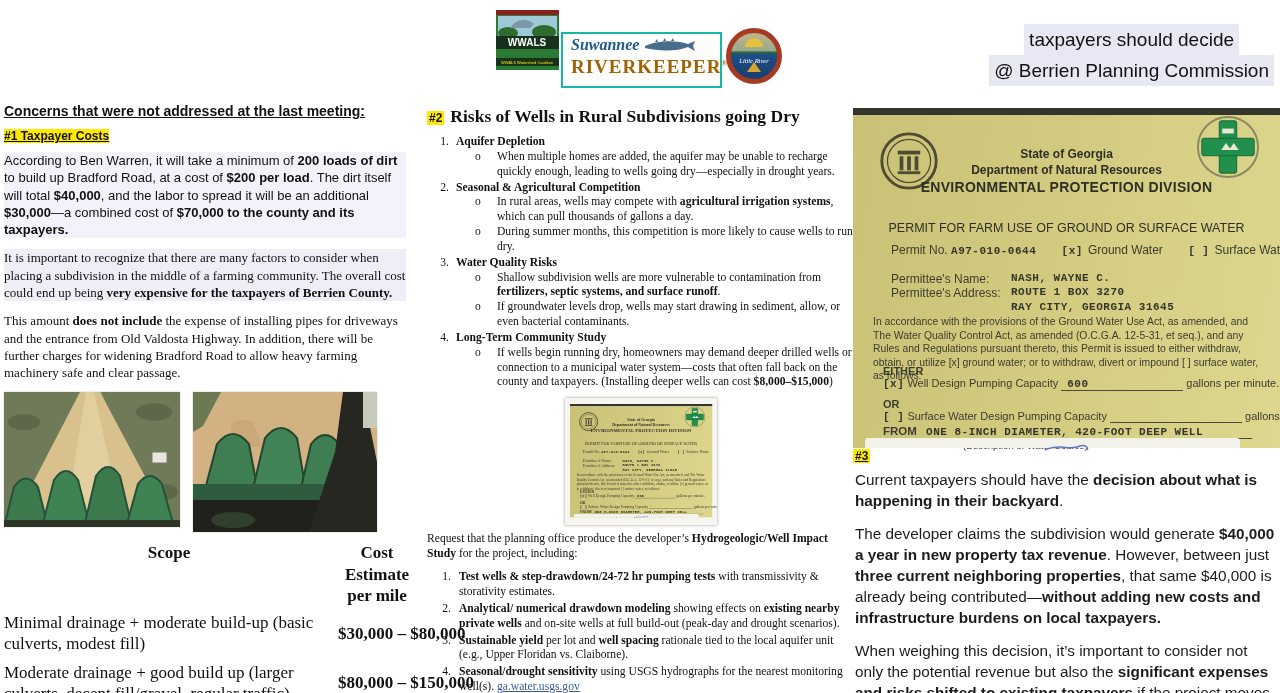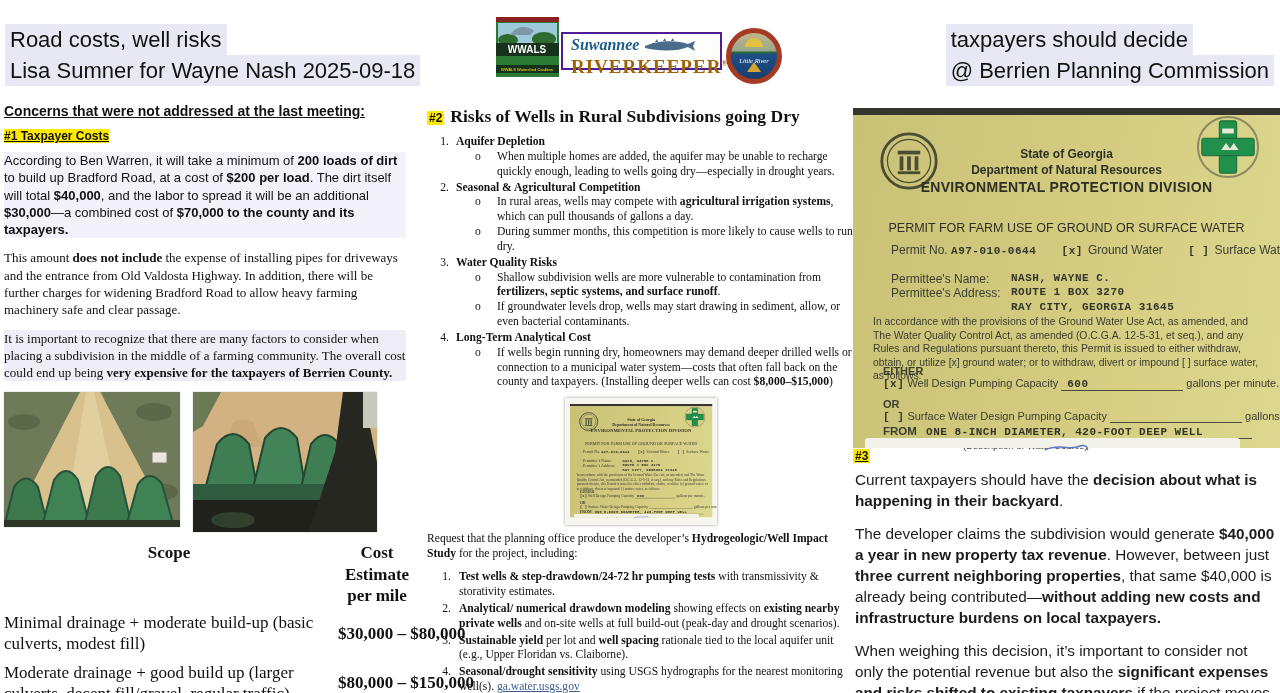--- a/index.html
+++ b/index.html
@@ -6,26 +6,26 @@
   .page{position:relative;width:1280px;height:693px;background:#fff;overflow:hidden;
         font-family:"Liberation Sans",sans-serif;color:#111}
   .b{font-weight:700}
   .u{text-decoration:underline}
   .serif{font-family:"Liberation Serif",serif}
   .hl{background:#e8e8f4}
   .yhl{background:#ffe900}
 
   
   .title-left{position:absolute;left:5px;top:24px;font-size:22px;line-height:31px}
-  .title-right{position:absolute;right:6px;top:24px;font-size:22px;line-height:31px;text-align:left}
+  .title-right{position:absolute;right:6px;top:24px;font-size:19px;line-height:31px;text-align:center}
   .title-left span,.title-right span{display:inline-block;padding:0 5px}
 
-  .logo-wwals{position:absolute;left:496px;top:17px;width:63px;height:60px;overflow:hidden}
-  .logo-rk{position:absolute;left:561px;top:32px;width:161px;height:38px;background:#fdfdfb;
-           border:2px solid #4c1d95;box-sizing:border-box;padding:1px 6px 0 8px}
+  .logo-wwals{position:absolute;left:496px;top:10px;width:63px;height:60px;overflow:hidden}
+  .logo-rk{position:absolute;left:561px;top:32px;width:161px;height:56px;background:#fdfdfb;
+           border:2px solid #14b8a6;box-sizing:border-box;padding:1px 6px 0 8px}
   .rk-top{display:flex;align-items:center;gap:4px;height:19px}
   .rk-suwannee{font-family:"Liberation Serif",serif;font-style:italic;font-weight:700;
                color:#1d5b8c;font-size:16px;line-height:16px}
   .rk-main{font-family:"Liberation Serif",serif;font-weight:700;color:#a16207;
            font-size:19px;letter-spacing:1px;line-height:20px}
   .rk-reg{font-size:8px;vertical-align:super}
   .logo-wt{position:absolute;left:726px;top:28px;width:56px;height:56px;border-radius:50%;
            border:5px solid #a63b24;box-sizing:border-box;overflow:hidden;
            background:linear-gradient(180deg,#c2b489 0%,#9aa98f 38%,#2e6b35 42%,#1d4e86 47%,#173f6e 100%)}
   .wt-sun{position:absolute;top:5px;left:50%;transform:translateX(-50%);width:18px;height:9px;
@@ -101,24 +101,20 @@
   .permit-big{position:absolute;left:853px;top:108px}
   .r-badge{position:absolute;left:853px;top:449px;font-size:12px;font-weight:700;text-decoration:underline;padding:0 2px}
   .col-right-text{position:absolute;left:855px;top:470px;width:423px;font-size:15.3px;line-height:1.37;color:#1c1c1c}
   .col-right-text .rp{margin-bottom:12px}
 </style>
 </head>
 <body>
 
 <div class="page">
 
-  <div class="title-left">
-    <div><span class="hl">Road costs, well risks</span></div>
-    <div><span class="hl">Lisa Sumner for Wayne Nash 2025-09-18</span></div>
-  </div>
 
   <div class="title-right">
     <div><span class="hl">taxpayers should decide</span></div>
     <div><span class="hl">@ Berrien Planning Commission</span></div>
   </div>
 
   <div class="logo-wwals">
     <svg width="63" height="60" viewBox="0 0 63 60">
       <rect x="0" y="0" width="63" height="60" fill="#2a7a33"></rect>
       <rect x="0" y="0" width="63" height="5" fill="#8b2020"></rect>
@@ -150,22 +146,22 @@
   <div class="logo-wt">
     <div class="wt-sun"></div>
     <span class="wt-text">Little River</span>
     <div class="wt-canoe"></div>
   </div>
 
   <div class="col-left">
     <div class="l-h1">Concerns that were not addressed at the last meeting:</div>
     <div><span class="l-tag yhl">#1 Taxpayer Costs</span></div>
     <div class="l-para bg1"><span>According to Ben Warren, it will take a minimum of </span><span class="b">200 loads of dirt</span><span> to build up Bradford Road, at a cost of </span><span class="b">$200 per load</span><span>. The dirt itself will total </span><span class="b">$40,000</span><span>, and the labor to spread it will be an additional </span><span class="b">$30,000</span><span>—a combined cost of </span><span class="b">$70,000 to the county and its taxpayers.</span></div>
+    <div class="l-para serif bg2"><span>It is important to recognize that there are many factors to consider when placing a subdivision in the middle of a farming community. The overall cost could end up being </span><span class="b">very expensive for the taxpayers of Berrien County.</span></div>
     <div class="l-para serif"><span>This amount </span><span class="b">does not include</span><span> the expense of installing pipes for driveways and the entrance from Old Valdosta Highway. In addition, there will be further charges for widening Bradford Road to allow heavy farming machinery safe and clear passage.</span></div>
-    <div class="l-para serif bg2"><span>It is important to recognize that there are many factors to consider when placing a subdivision in the middle of a farming community. The overall cost could end up being </span><span class="b">very expensive for the taxpayers of Berrien County.</span></div>
 
     <div class="photos">
       <svg class="photo" width="176" height="135" viewBox="0 0 176 135">
         <rect width="176" height="135" fill="#87906f"></rect>
         <polygon points="0,0 78,0 30,135 0,135" fill="#6f7a58"></polygon>
         <polygon points="98,0 176,0 176,135 146,135" fill="#6f7a58"></polygon>
         <ellipse cx="20" cy="30" rx="16" ry="8" fill="#5d684a"></ellipse>
         <ellipse cx="150" cy="20" rx="18" ry="9" fill="#5d684a"></ellipse>
         <ellipse cx="160" cy="100" rx="14" ry="8" fill="#5d684a"></ellipse>
         <polygon points="76,0 96,0 168,135 6,135" fill="#d8c18c"></polygon>
@@ -252,21 +248,21 @@
         <span class="sub-text"><span>Shallow subdivision wells are more vulnerable to contamination from </span><span class="b">fertilizers, septic systems, and surface runoff</span><span>.</span></span>
         </div>
       <div class="subrow">
           <span class="sub-mark">o</span>
         <span class="sub-text"><span>If groundwater levels drop, wells may start drawing in sediment, allow, or even bacterial contaminants.</span></span>
         </div>
     </div>
     <div class="risk">
       <div class="rrow">
           <span class="r-num">4.</span>
-        <span class="r-title">Long-Term Analytical Cost</span>
+        <span class="r-title">Long-Term Community Study</span>
         </div>
       <div class="subrow">
           <span class="sub-mark">o</span>
         <span class="sub-text"><span>If wells begin running dry, homeowners may demand deeper drilled wells or connection to a municipal water system—costs that often fall back on the county and taxpayers. (Installing deeper wells can cost </span><span class="b">$8,000–$15,000</span><span>)</span></span>
         </div>
     </div>
 
     <div class="thumb">
       <div class="permit">
         <div class="edge"></div>

